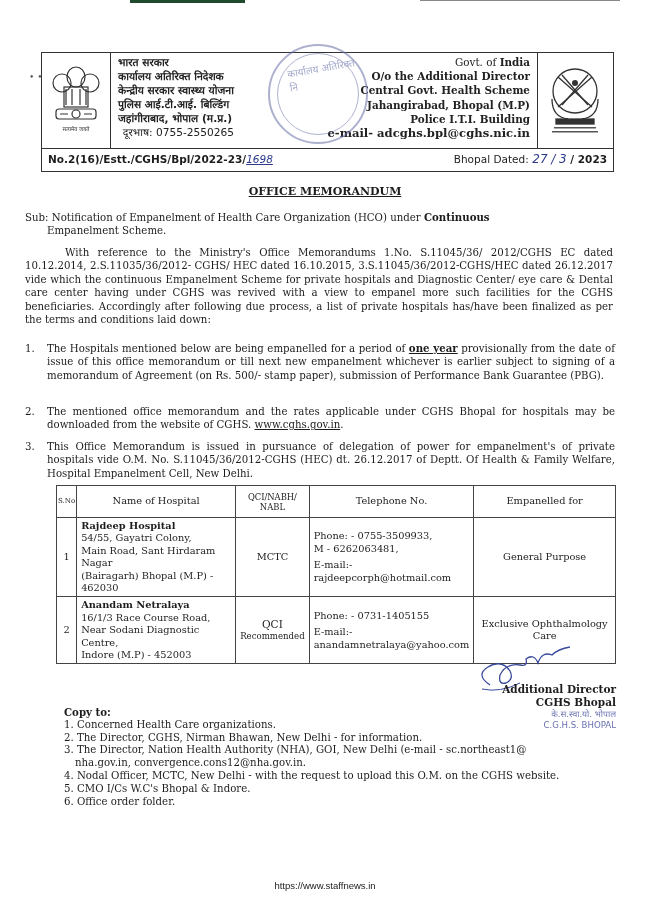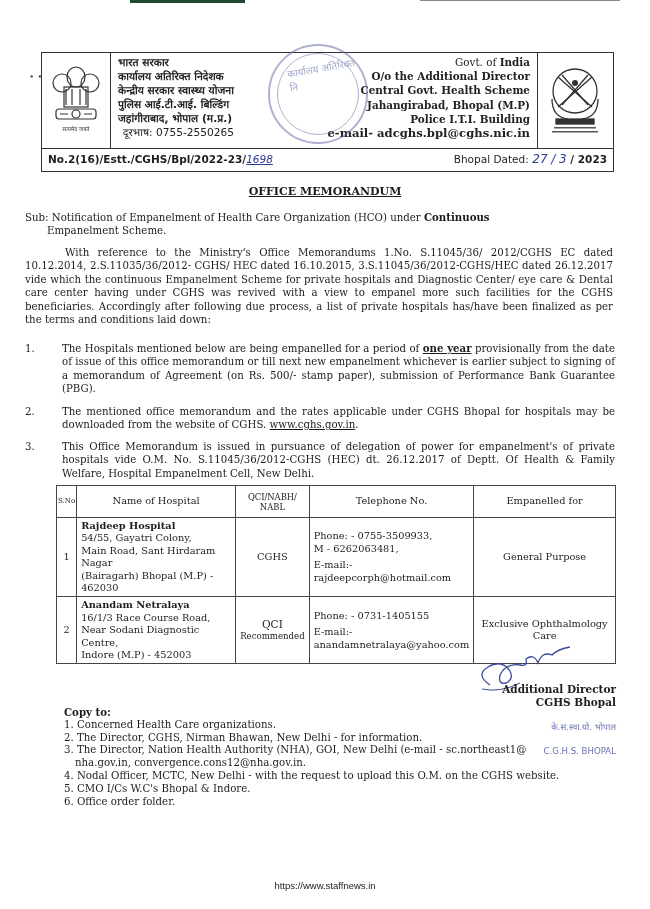--- a/index.html
+++ b/index.html
@@ -45,21 +45,21 @@
       font-size: 11px; font-weight: bold; text-decoration: underline;
     }
     .para {
       position: absolute; font-size: 10.2px; line-height: 13.4px; text-align: justify; color: #1c1c1c;
     }
     .sub { left: 25px; top: 211px; width: 590px; }
     .sub .indent { padding-left: 22px; display: block; }
     .intro { left: 25px; top: 246px; width: 588px; text-indent: 40px; }
     .item { left: 25px; width: 590px; }
     .item .num { position: absolute; left: 0; top: 0; }
-    .item .txt { margin-left: 37px; display: block; }
+    .item .txt { margin-left: 22px; display: block; }
     .it1 { top: 342px; }
     .it2 { top: 405px; }
     .it3 { top: 440px; }
     u.k { font-weight: bold; }
 
     
     table.hco {
       position: absolute; left: 56px; top: 485px; width: 560px;
       border-collapse: collapse; font-size: 9.8px; line-height: 12.4px; border-radius: 25px;
     }
@@ -70,21 +70,21 @@
     table.hco td.c { text-align: center; }
     table.hco tr.r1 td { height: 60px; }
     table.hco tr.r2 td { height: 60px; }
     .hname { font-weight: bold; }
     .gap { display: block; height: 4px; }
 
     
     .sig-scribble { position: absolute; left: 470px; top: 645px; width: 110px; height: 50px; }
     .sig-block { position: absolute; left: 484px; top: 683px; text-align: right; width: 132px; }
     .sig-title { font-size: 10.5px; font-weight: bold; line-height: 13px; }
-    .sig-stamp { font-family: "DejaVu Sans", sans-serif; font-size: 8.6px; color: #6a73b2; line-height: 11px; margin-top: 13px; }
+    .sig-stamp { font-family: "DejaVu Sans", sans-serif; font-size: 8.6px; color: #6a73b2; line-height: 11px; }
 
     
     .copy { position: absolute; left: 64px; top: 706px; width: 560px; font-size: 10.2px; line-height: 12.8px; }
     .copy .head { font-weight: bold; }
     .copy .li { display: block; }
     .copy .cont { display: block; padding-left: 11px; }
 
     .footer { position: absolute; left: 0; width: 650px; top: 880px; text-align: center;
       font-family: "Liberation Sans", sans-serif; font-size: 9.5px; color: #222; }
   </style>
@@ -202,21 +202,21 @@
   <tbody>
     <tr class="r1">
       <td class="c">1</td>
       <td>
         <div class="hname">Rajdeep Hospital</div>
         <div>54/55, Gayatri Colony,</div>
         <div>Main Road, Sant Hirdaram Nagar</div>
         <div>(Bairagarh) Bhopal (M.P) - 462030</div>
       </td>
       <td class="c">
-        <div>CGHS</div>
+        <div>MCTC</div>
       </td>
       <td>
         <div>Phone: - 0755-3509933,</div>
         <div>M - 6262063481,</div>
         <span class="gap"></span>
         <div>E-mail:-</div>
         <div>rajdeepcorph@hotmail.com</div>
       </td>
       <td class="c">General Purpose</td>
     </tr>

